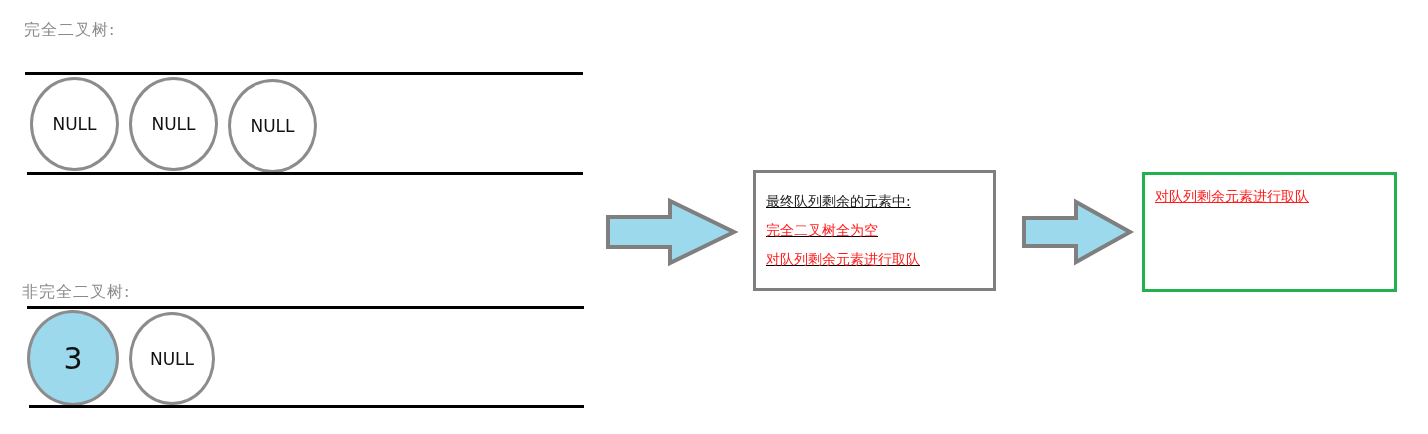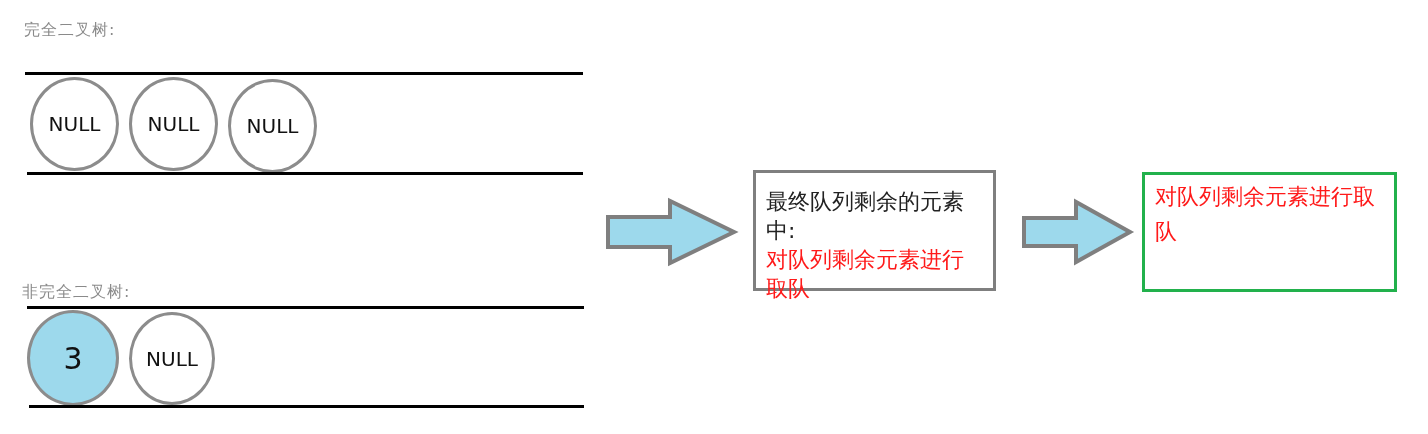--- a/index.html
+++ b/index.html
@@ -1,22 +1,22 @@
 <!DOCTYPE html>
 <html><head>
 <meta charset="utf-8">
 <style>
   html, body { margin:0; padding:0; background:#ffffff; }
   body { width:1428px; height:434px; position:relative; overflow:hidden; font-family:"DejaVu Sans", sans-serif; }
   .label { position:absolute; color:#8a8a8a; font-size:16px; letter-spacing:1px; }
   .hline { position:absolute; height:3px; background:#000; }
-  .node { position:absolute; border:3px solid #8c8c8c; border-radius:50%; box-sizing:border-box; display:flex; align-items:center; justify-content:center; background:#fff; color:#111; font-size:20px; font-family:"DejaVu Sans", sans-serif; }
+  .node { position:absolute; border:3px solid #8c8c8c; border-radius:50%; box-sizing:border-box; display:flex; align-items:center; justify-content:center; background:#fff; color:#111; font-size:17px; font-family:"DejaVu Sans", sans-serif; }
   .node.filled { background:#9dd9ec; font-size:30px; }
   .arrow { position:absolute; }
-  .box { position:absolute; box-sizing:border-box; padding:14px 10px; font-size:22px; line-height:29px; }
+  .box { position:absolute; box-sizing:border-box; padding:14px 10px; font-size:14px; line-height:29px;text-decoration:underline; }
   .box1 { border:3px solid #7f7f7f; }
   .box2 { border:3px solid #22b14c; line-height:35px; padding:4px 10px; }
   .txt-black { color:#222; }
   .txt-red { color:#ff1a1a; }
 </style>
 </head>
 <body>
 
 <div class="label" style="left:24px;top:20px;">完全二叉树:</div>
 <div class="hline" style="left:25px;top:72px;width:558px;"></div>
@@ -30,20 +30,21 @@
 <div class="node filled" style="left:27px;top:310px;width:92px;height:96px;">3</div>
 <div class="node" style="left:129px;top:312px;width:86px;height:93px;">NULL</div>
 <div class="hline" style="left:29px;top:405px;width:555px;"></div>
 
 <svg class="arrow" style="left:604px;top:196px;" width="136" height="72" viewBox="0 0 136 72">
   <polygon points="4,21 66,21 66,5 130,36 66,67 66,51 4,51" fill="#9dd9ec" stroke="#7f7f7f" stroke-width="4" stroke-linejoin="miter"></polygon>
 </svg>
 
 <div class="box box1" style="left:753px;top:170px;width:243px;height:121px;">
   <div class="txt-black">最终队列剩余的元素中:</div>
+  <div class="txt-red">完全二叉树全为空</div>
   <div class="txt-red">对队列剩余元素进行取队</div>
 </div>
 
 <svg class="arrow" style="left:1020px;top:196px;" width="116" height="72" viewBox="0 0 116 72">
   <polygon points="4,22 56,22 56,6 110,36 56,66 56,50 4,50" fill="#9dd9ec" stroke="#7f7f7f" stroke-width="4" stroke-linejoin="miter"></polygon>
 </svg>
 
 <div class="box box2 txt-red" style="left:1142px;top:172px;width:255px;height:120px;">
   <div>对队列剩余元素进行取队</div>
 </div>

